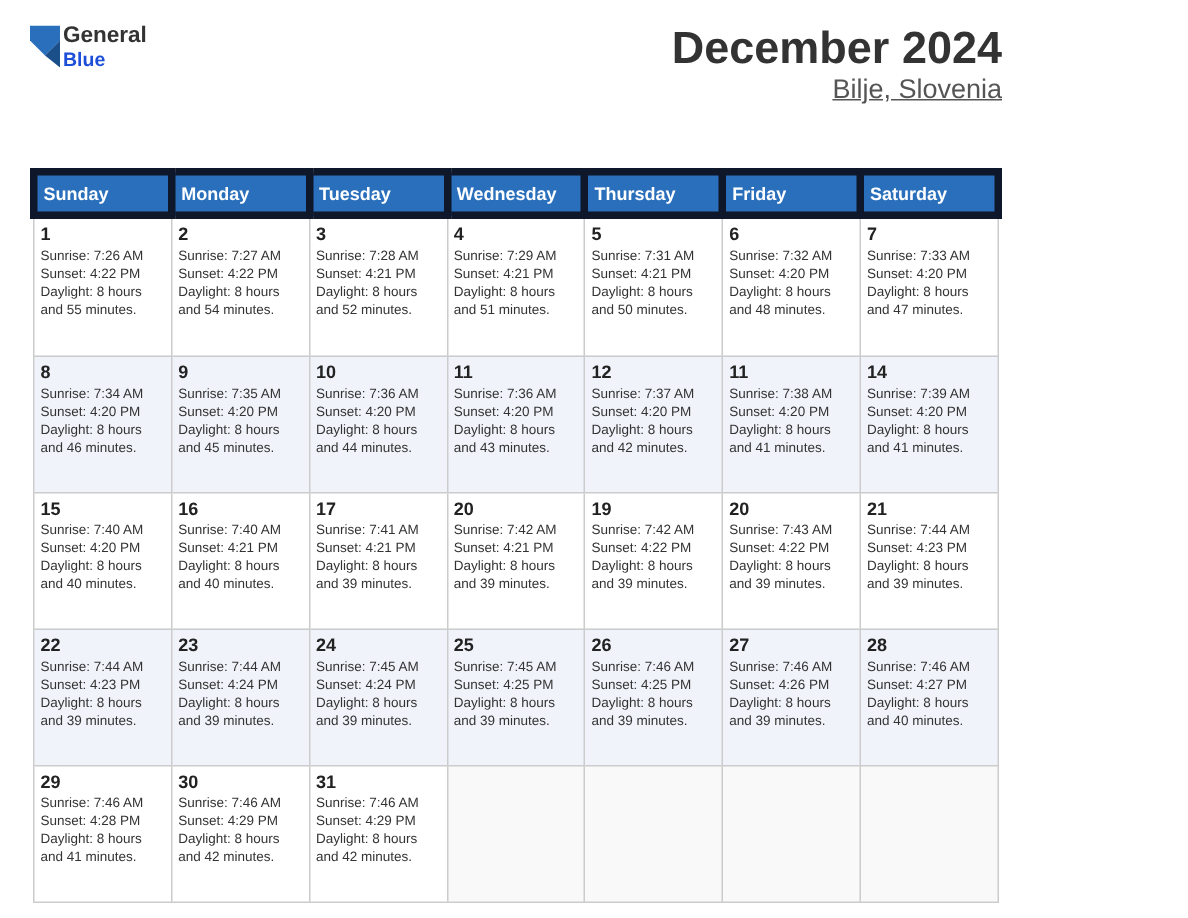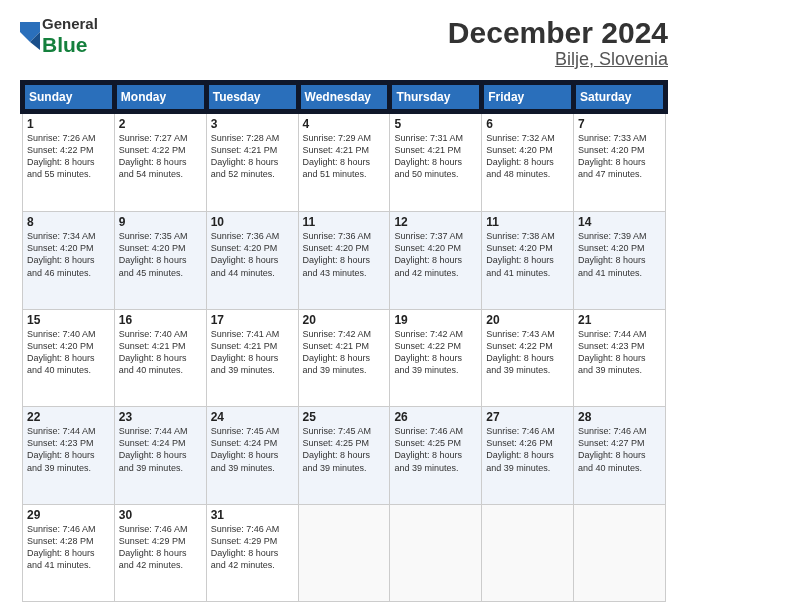--- a/index.html
+++ b/index.html
@@ -10,20 +10,21 @@
       height: 612px;
       overflow: hidden;
     }
     .page {
       width: 704px;
       height: 612px;
       background: #fff;
       padding: 16px 36px 10px 20px;
       display: flex;
       flex-direction: column;
+      gap: 32px;
     }
     .header {
       display: flex;
       justify-content: space-between;
       align-items: flex-start;
       margin-bottom: 10px;
     }
     .logo {
       display: flex;
       align-items: center;
@@ -32,23 +33,23 @@
       display: flex;
       flex-direction: column;
       line-height: 1.1;
     }
     .logo-general {
       font-size: 15px;
       font-weight: bold;
       color: #333;
     }
     .logo-blue {
-      font-size: 21px;
-      font-weight: bold;
-      color: #15803d;
+      font-size: 13px;
+      font-weight: bold;
+      color: #1d4ed8;
     }
     .logo-icon {
       width: 20px;
       height: 28px;
       margin-right: 2px;
     }
     .title-block {
       text-align: right;
     }
     .month-title {

